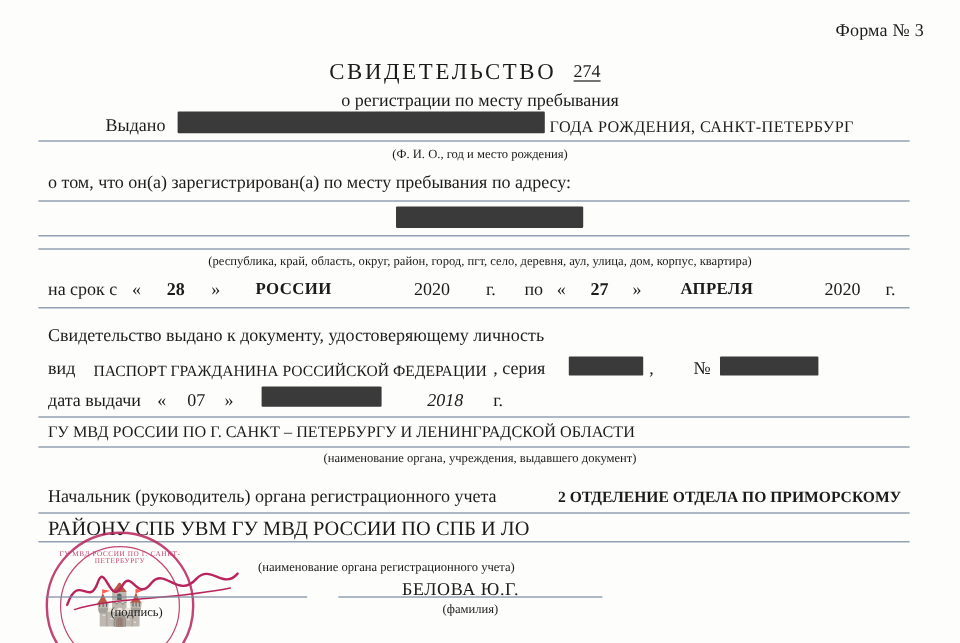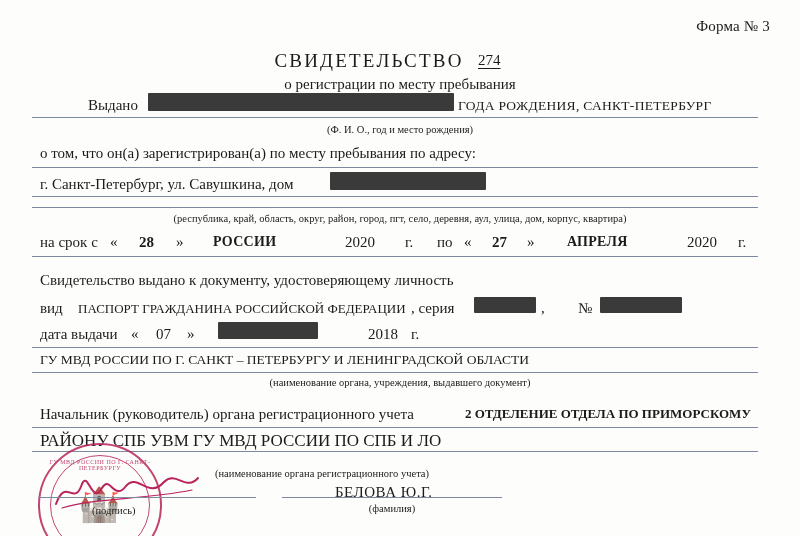--- a/index.html
+++ b/index.html
@@ -169,21 +169,20 @@
 
   <div class="t" style="left:88px; top:97px;">Выдано</div>
   <div class="redact" style="left:148px; top:93px; width:306px; height:18px;"></div>
   <div class="t caps" style="left:458px; top:98px; font-size:13.5px;">ГОДА РОЖДЕНИЯ, САНКТ-ПЕТЕРБУРГ</div>
   <div class="line" style="left:32px; top:117px; width:726px;"></div>
   <div class="center-small" style="left:0; top:124px; width:800px;">(Ф. И. О., год и место рождения)</div>
 
   <div class="t" style="left:40px; top:145px;">о том, что он(а) зарегистрирован(а) по месту пребывания по адресу:</div>
   <div class="line" style="left:32px; top:167px; width:726px;"></div>
 
-  <div class="t" style="left:40px; top:176px;">г. Санкт-Петербург, ул. Савушкина, дом</div>
   <div class="redact" style="left:330px; top:172px; width:156px; height:18px;"></div>
   <div class="line" style="left:32px; top:196px; width:726px;"></div>
   <div class="line" style="left:32px; top:207px; width:726px;"></div>
   <div class="center-small" style="left:0; top:213px; width:800px;">(республика, край, область, округ, район, город, пгт, село, деревня, аул, улица, дом, корпус, квартира)</div>
 
   <div class="t" style="left:40px; top:234px;">на срок с</div>
   <div class="t" style="left:110px; top:234px;">«</div>
   <div class="t" style="left:139px; top:234px; font-weight:bold;">28</div>
   <div class="t" style="left:176px; top:234px;">»</div>
   <div class="t caps" style="left:213px; top:234px; font-weight:bold; font-size:14px;">РОССИИ</div>
@@ -206,21 +205,21 @@
   <div class="redact" style="left:474px; top:297px; width:62px; height:16px;"></div>
   <div class="t" style="left:541px; top:300px;">,</div>
   <div class="t" style="left:578px; top:300px;">№</div>
   <div class="redact" style="left:600px; top:297px; width:82px; height:16px;"></div>
 
   <div class="t" style="left:40px; top:326px;">дата выдачи</div>
   <div class="t" style="left:131px; top:326px;">«</div>
   <div class="t" style="left:156px; top:326px;">07</div>
   <div class="t" style="left:187px; top:326px;">»</div>
   <div class="redact" style="left:218px; top:322px; width:100px; height:17px;"></div>
-  <div class="t" style="left:368px; top:326px;">2018</div>
+  <div class="t" style="left:356px; top:326px;font-style:italic;">2018</div>
   <div class="t" style="left:411px; top:326px;">г.</div>
   <div class="line" style="left:32px; top:347px; width:726px;"></div>
 
   <div class="t" style="left:40px; top:352px; font-size:13.5px;">ГУ  МВД  РОССИИ  ПО  Г. САНКТ – ПЕТЕРБУРГУ  И  ЛЕНИНГРАДСКОЙ ОБЛАСТИ</div>
   <div class="line" style="left:32px; top:372px; width:726px;"></div>
   <div class="center-small" style="left:0; top:377px; width:800px;text-align:center;">(наименование органа, учреждения, выдавшего документ)</div>
 
   <div class="t" style="left:40px; top:406px;">Начальник (руководитель) органа регистрационного учета</div>
   <div class="t" style="left:465px; top:406px; font-size:13px;font-weight:bold;">2 ОТДЕЛЕНИЕ ОТДЕЛА  ПО ПРИМОРСКОМУ</div>
   <div class="line" style="left:32px; top:427px; width:726px;"></div>

